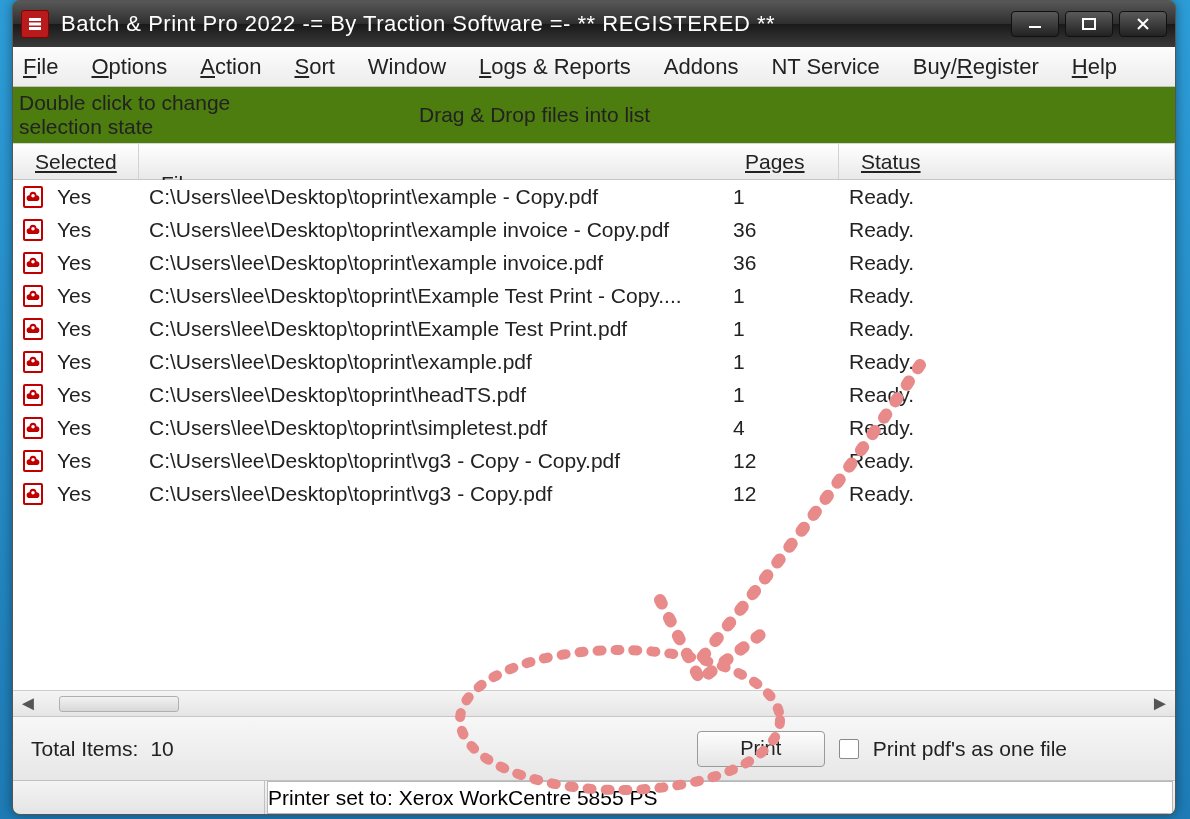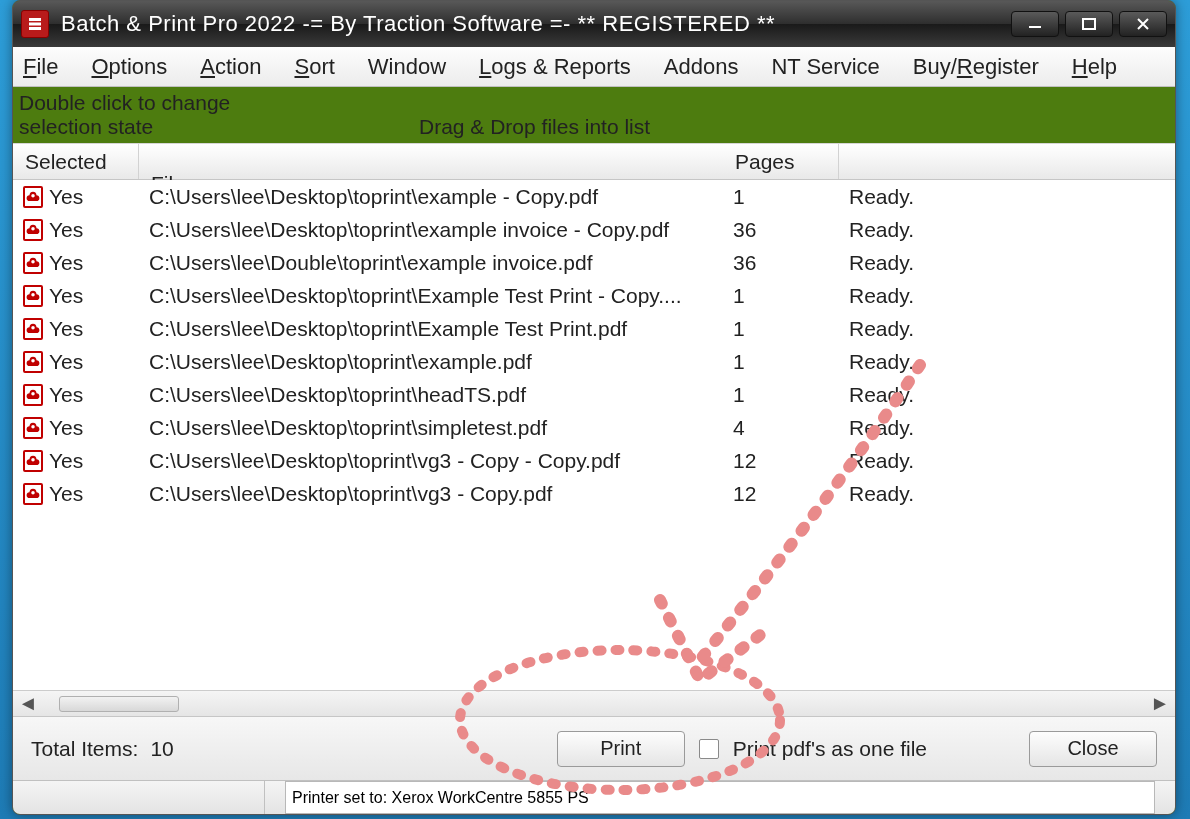--- a/index.html
+++ b/index.html
@@ -72,21 +72,21 @@
     gap: 33px;
     font-size: 22px;
     color:#222;
   }
   .menu-item { cursor:default; }
   .menu-item .ul { text-decoration: underline; }
 
   
   .hint-row {
     display:flex;
-    align-items: flex-end;
+    align-items: center;
     padding: 4px 6px 4px 6px;
     font-size: 21px;
     color:#222;
     border-bottom: 1px solid #d6d6d6;
   }
   .hint-left { width: 240px; line-height: 1.15; }
   .hint-center { flex:1; text-align:left; padding-left:160px; }
 
   
   .table-header {
@@ -94,42 +94,43 @@
     height: 36px;
     background: linear-gradient(to bottom,#ffffff,#e9e9e9);
     border-bottom: 1px solid #c6c6c6;
     font-size: 21px;
     color:#222;
   }
   .th {
     border-right: 1px solid #d2d2d2;
     display:flex;
     align-items:center;
-    padding: 0 12px;
+    padding: 0 22px;
+    text-decoration: underline;
   }
   .col-sel { width: 126px; }
   .col-fn  { width: 584px; margin-top: 40px; }
   .col-pg  { width: 116px; }
   .col-st  { flex:1; }
 
   
   .table-body {
     flex:1;
     overflow:hidden;
     background:#fff;
   }
   .row {
     display:flex;
     height: 33px;
     font-size: 21px;
     color:#222;
     align-items:center;
   }
   .cell { padding: 0 10px; overflow:hidden; white-space:nowrap; text-overflow: clip; }
-  .cell-sel { width:126px; display:flex; align-items:center; gap:6px; }
+  .cell-sel { width:126px; display:flex; align-items:center; gap:14px; }
   .cell-fn  { width:584px; }
   .cell-pg  { width:116px; }
   .cell-st  { flex:1; }
 
   .pdf-icon {
     width:20px; height:22px;
     border:2px solid #c00000;
     border-radius:2px;
     display:flex; align-items:center; justify-content:center;
     color:#c00000;
@@ -196,25 +197,24 @@
     display:flex;
     align-items:center;
   }
   .status-well-left {
     width:252px; height:100%;
     border-right:1px solid #c0c0c0;
   }
   .status-well-main {
     flex:1; height:100%;
     border:1px solid #b8b8b8;
-    margin:20px;
+    margin:2px;
     background:#fff;
     display:flex; align-items:center;
-    padding-left:6px;
-    font-size:16px;
+    font-size:21px;
   }
 
   
   .annotation {
     position:absolute;
     pointer-events:none;
     z-index:50;
   }
 </style>
 </head>
@@ -263,20 +263,21 @@
 
   <div class="hint-row">
     <div class="hint-left">Double click to change selection state</div>
     <div class="hint-center">Drag &amp; Drop files into list</div>
   </div>
 
   <div class="table-header">
     <div class="th col-sel">Selected</div>
     <div class="th col-fn">Filename</div>
     <div class="th col-pg">Pages</div>
+    <div class="th col-st">Status</div>
   </div>
 
   <div class="table-body" id="tablebody">
       <div class="row">
         <div class="cell cell-sel">
           <div class="pdf-icon">
             <svg viewBox="0 0 24 24">
               <path fill="#c00000" d="M12 3 C8 3 6 6 6 9 c-3 0-5 2-5 5 s2 5 5 5 h12 c3 0 5-2 5-5 s-2-5-5-5 C18 6 16 3 12 3z M12 7 a3 3 0 1 1 0 6 a3 3 0 1 1 0-6z"></path>
             </svg>
           </div>
@@ -301,21 +302,21 @@
       </div>
       <div class="row">
         <div class="cell cell-sel">
           <div class="pdf-icon">
             <svg viewBox="0 0 24 24">
               <path fill="#c00000" d="M12 3 C8 3 6 6 6 9 c-3 0-5 2-5 5 s2 5 5 5 h12 c3 0 5-2 5-5 s-2-5-5-5 C18 6 16 3 12 3z M12 7 a3 3 0 1 1 0 6 a3 3 0 1 1 0-6z"></path>
             </svg>
           </div>
           <span>Yes</span>
         </div>
-        <div class="cell cell-fn">C:\Users\lee\Double\toprint\example invoice.pdf</div>
+        <div class="cell cell-fn">C:\Users\lee\Desktop\toprint\example invoice.pdf</div>
         <div class="cell cell-pg">36</div>
         <div class="cell cell-st">Ready.</div>
       </div>
       <div class="row">
         <div class="cell cell-sel">
           <div class="pdf-icon">
             <svg viewBox="0 0 24 24">
               <path fill="#c00000" d="M12 3 C8 3 6 6 6 9 c-3 0-5 2-5 5 s2 5 5 5 h12 c3 0 5-2 5-5 s-2-5-5-5 C18 6 16 3 12 3z M12 7 a3 3 0 1 1 0 6 a3 3 0 1 1 0-6z"></path>
             </svg>
           </div>
@@ -415,21 +416,20 @@
 
   <div class="bottom-panel">
     <span>Total Items:</span>
     <span>10</span>
     <div style="flex:1"></div>
     <div style="display:flex; align-items:center; gap:14px; margin-right:90px;">
       <div class="btn">Print</div>
       <div class="checkbox"></div>
       <span>Print pdf's as one file</span>
     </div>
-    <div class="btn">Close</div>
   </div>
 
   <div class="status-bar">
     <div class="status-well-left"></div>
     <div class="status-well-main">Printer set to: Xerox WorkCentre 5855 PS</div>
   </div>
 
 </div>
 
 <svg class="annotation" width="1190" height="819" style="top:0;left:0;">

